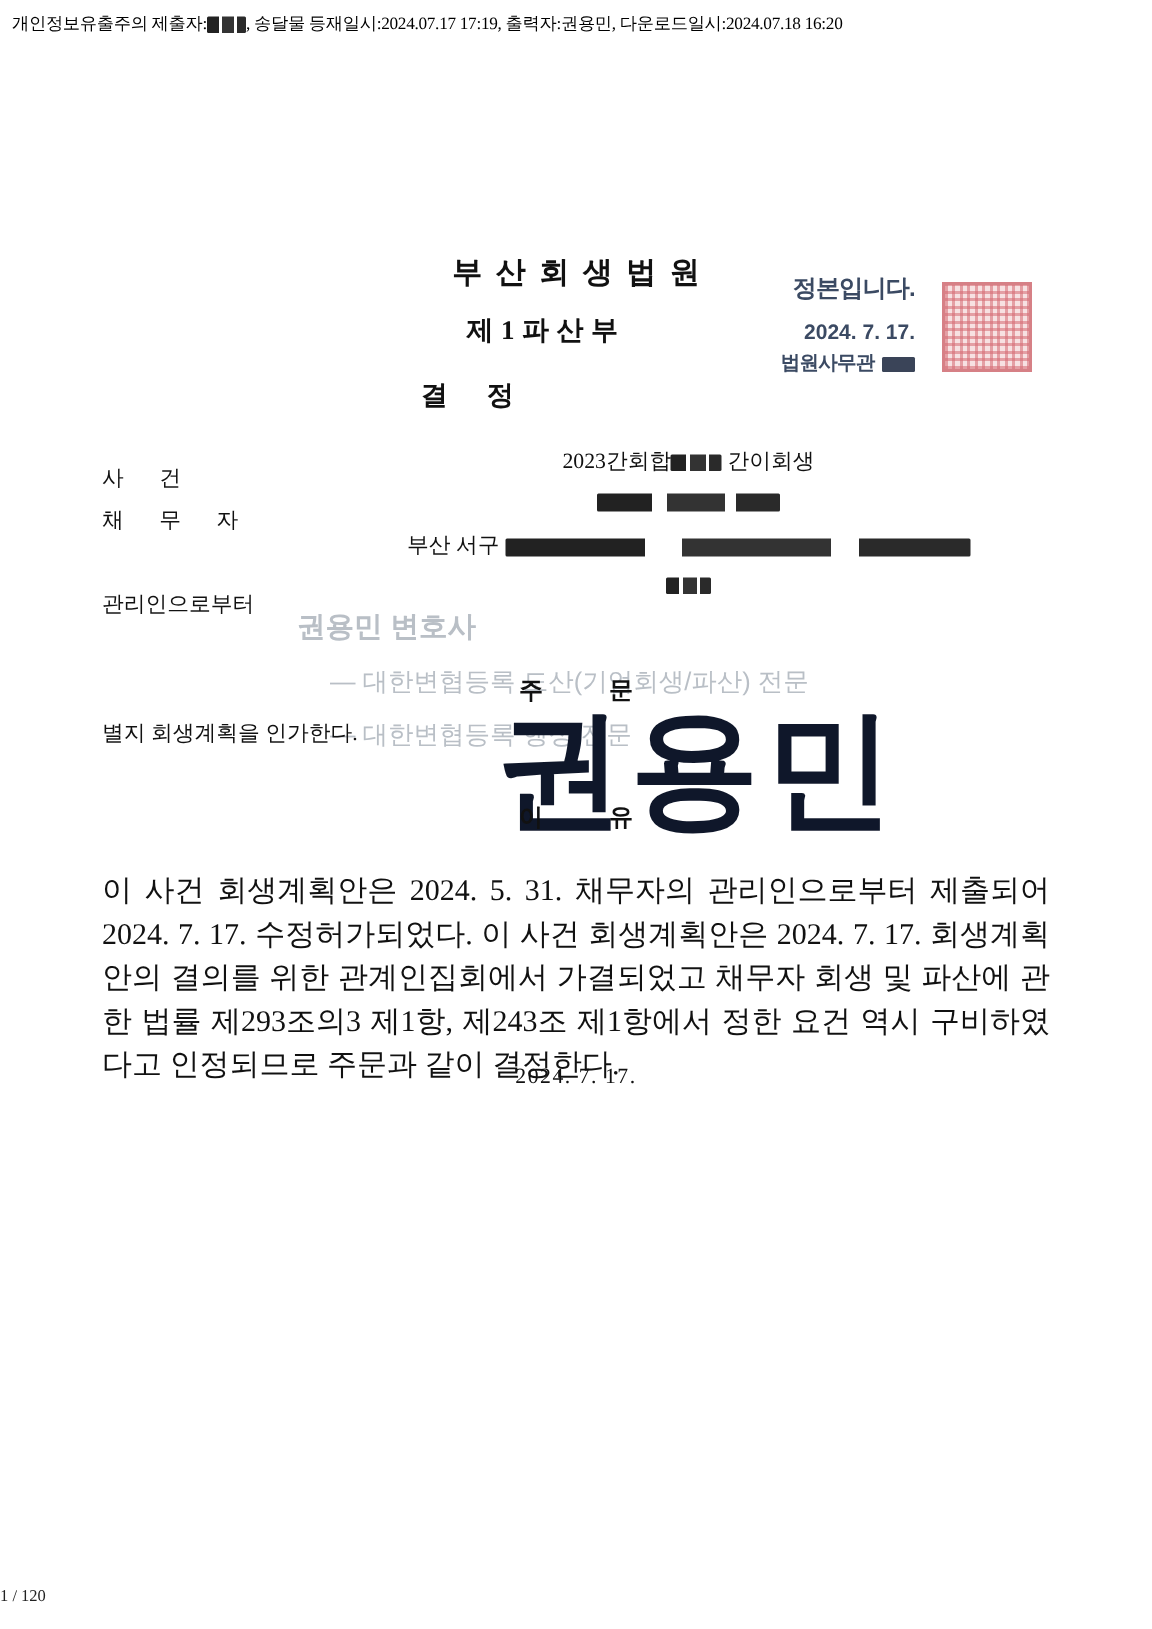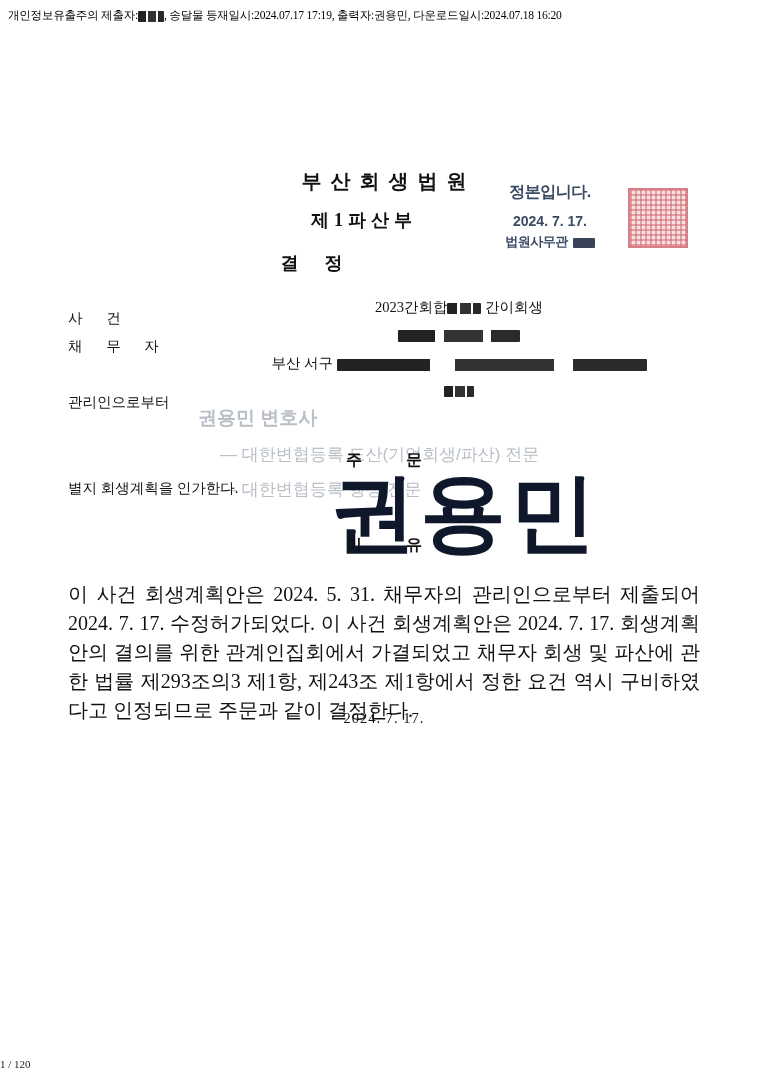--- a/index.html
+++ b/index.html
@@ -79,21 +79,21 @@
     letter-spacing: 26px;
     text-indent: 26px;
   }
 
   
   .cert-block {
     position: absolute;
     top: 182px;
     left: 490px;
     width: 120px;
-    text-align: center;
+    text-align: right;
     font-family: "Liberation Sans", sans-serif;
     color: #3b4a63;
   }
   .cert-line1 {
     font-size: 16px;
     font-weight: bold;
     letter-spacing: -0.5px;
   }
   .cert-line2 {
     margin-top: 10px;

